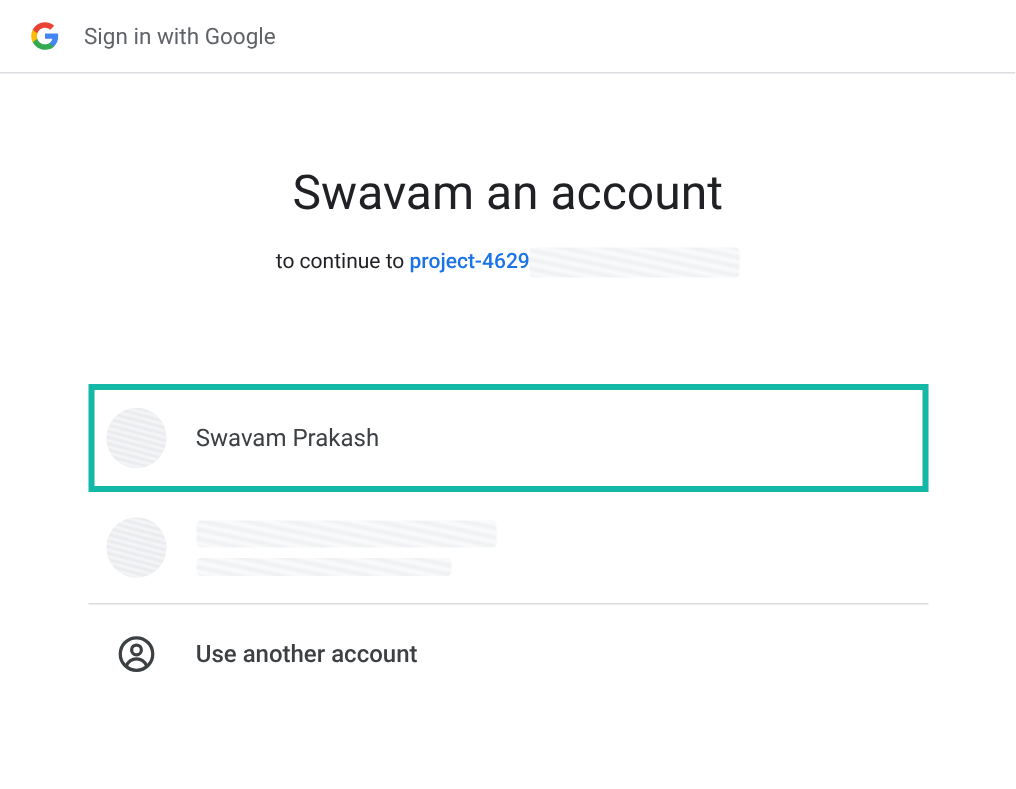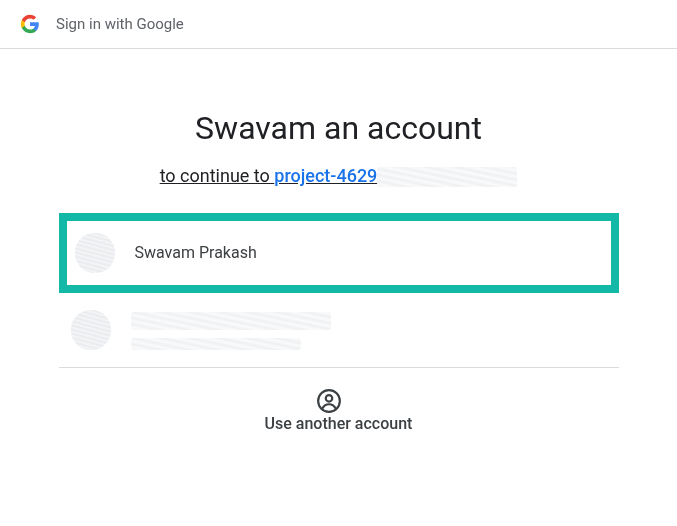--- a/index.html
+++ b/index.html
@@ -30,44 +30,43 @@
       padding-top: 60px;
       text-align: center;
     }
     .title {
       font-size: 32px;
       font-weight: 400;
       color: #202124;
       margin-bottom: 18px;
     }
     .subtitle {
-      font-size: 18px;
+      font-size: 14px;
       color: #202124;
-      margin-bottom: 26px;
-      text-decoration: underline;
+      margin-bottom: 71px;
     }
     .project-link {
       color: #1a73e8;
       font-weight: 500;
     }
     .accounts {
       max-width: 560px;
       margin: 0 auto;
       text-align: left;
     }
     .account-row {
       display: flex;
       align-items: center;
       padding: 16px 12px;
       border-bottom: 1px solid #dadce0;
       cursor: pointer;
       position: relative;
     }
     .account-row.highlighted {
-      border: 8px solid #14b8a6;
+      border: 4px solid #14b8a6;
       padding: 12px 8px;
     }
     .avatar {
       width: 40px;
       height: 40px;
       border-radius: 50%;
       background: #e8eaed;
       margin-right: 20px;
       flex-shrink: 0;
       position: relative;
@@ -101,21 +100,20 @@
     }
     .redacted-bar.w1 { width: 120px; }
     .redacted-bar.w2 { width: 200px; height: 18px; }
     .redacted-bar.w4 { width: 170px; height: 12px; margin-top: 4px; }
     .redacted-bar.proj { width: 140px; height: 20px; }
     .use-another {
       display: flex;
       align-items: center;
       padding: 20px 12px;
       cursor: pointer;
-      flex-direction: column;
     }
     .person-icon {
       width: 26px;
       height: 26px;
       margin-left: 7px;
       margin-right: 27px;
       flex-shrink: 0;
     }
     .use-another-text {
       font-size: 16px;

